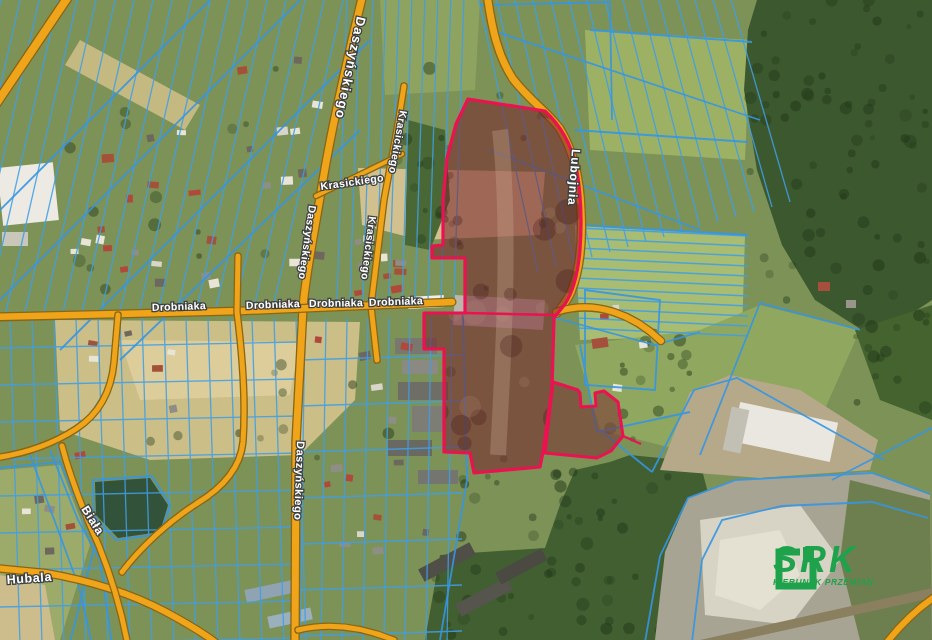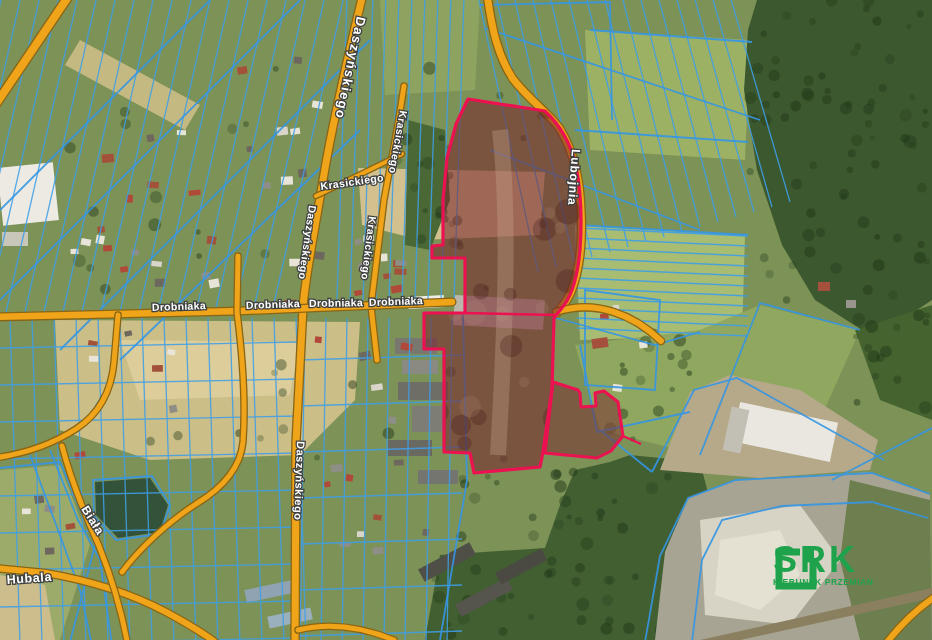--- a/index.html
+++ b/index.html
@@ -1,21 +1,21 @@
 <!DOCTYPE html>
 <html><head>
 <meta charset="utf-8">
 <style>
   html,body{margin:0;padding:0;background:#222;}
   .stage{position:relative;width:932px;height:640px;overflow:hidden;background:#7c9257;
          font-family:"Liberation Sans",sans-serif;}
   .stage svg{position:absolute;left:0;top:0;}
   .street-label{fill:#ffffff;stroke:#3f4040;stroke-width:2.6px;paint-order:stroke;
                 font-family:"Liberation Sans",sans-serif;font-weight:bold;}
-  .logo{position:absolute;left:770px;top:545px;display:flex;align-items:center;}
+  .logo{position:absolute;left:770px;top:545px;display:flex;align-items:center;font-style:italic;}
   .logo-text{margin-left:3px;display:flex;flex-direction:column;}
   .logo-name{font-weight:bold;font-size:36px;line-height:0.82;letter-spacing:3px;}
   .logo-tagline{font-weight:bold;font-size:8.5px;letter-spacing:0.55px;margin-top:2px;
                 align-self:flex-end;white-space:nowrap;}
 </style>
 </head>
 <body>
 
 <div class="stage">
 <svg width="932" height="640" viewBox="0 0 932 640">

